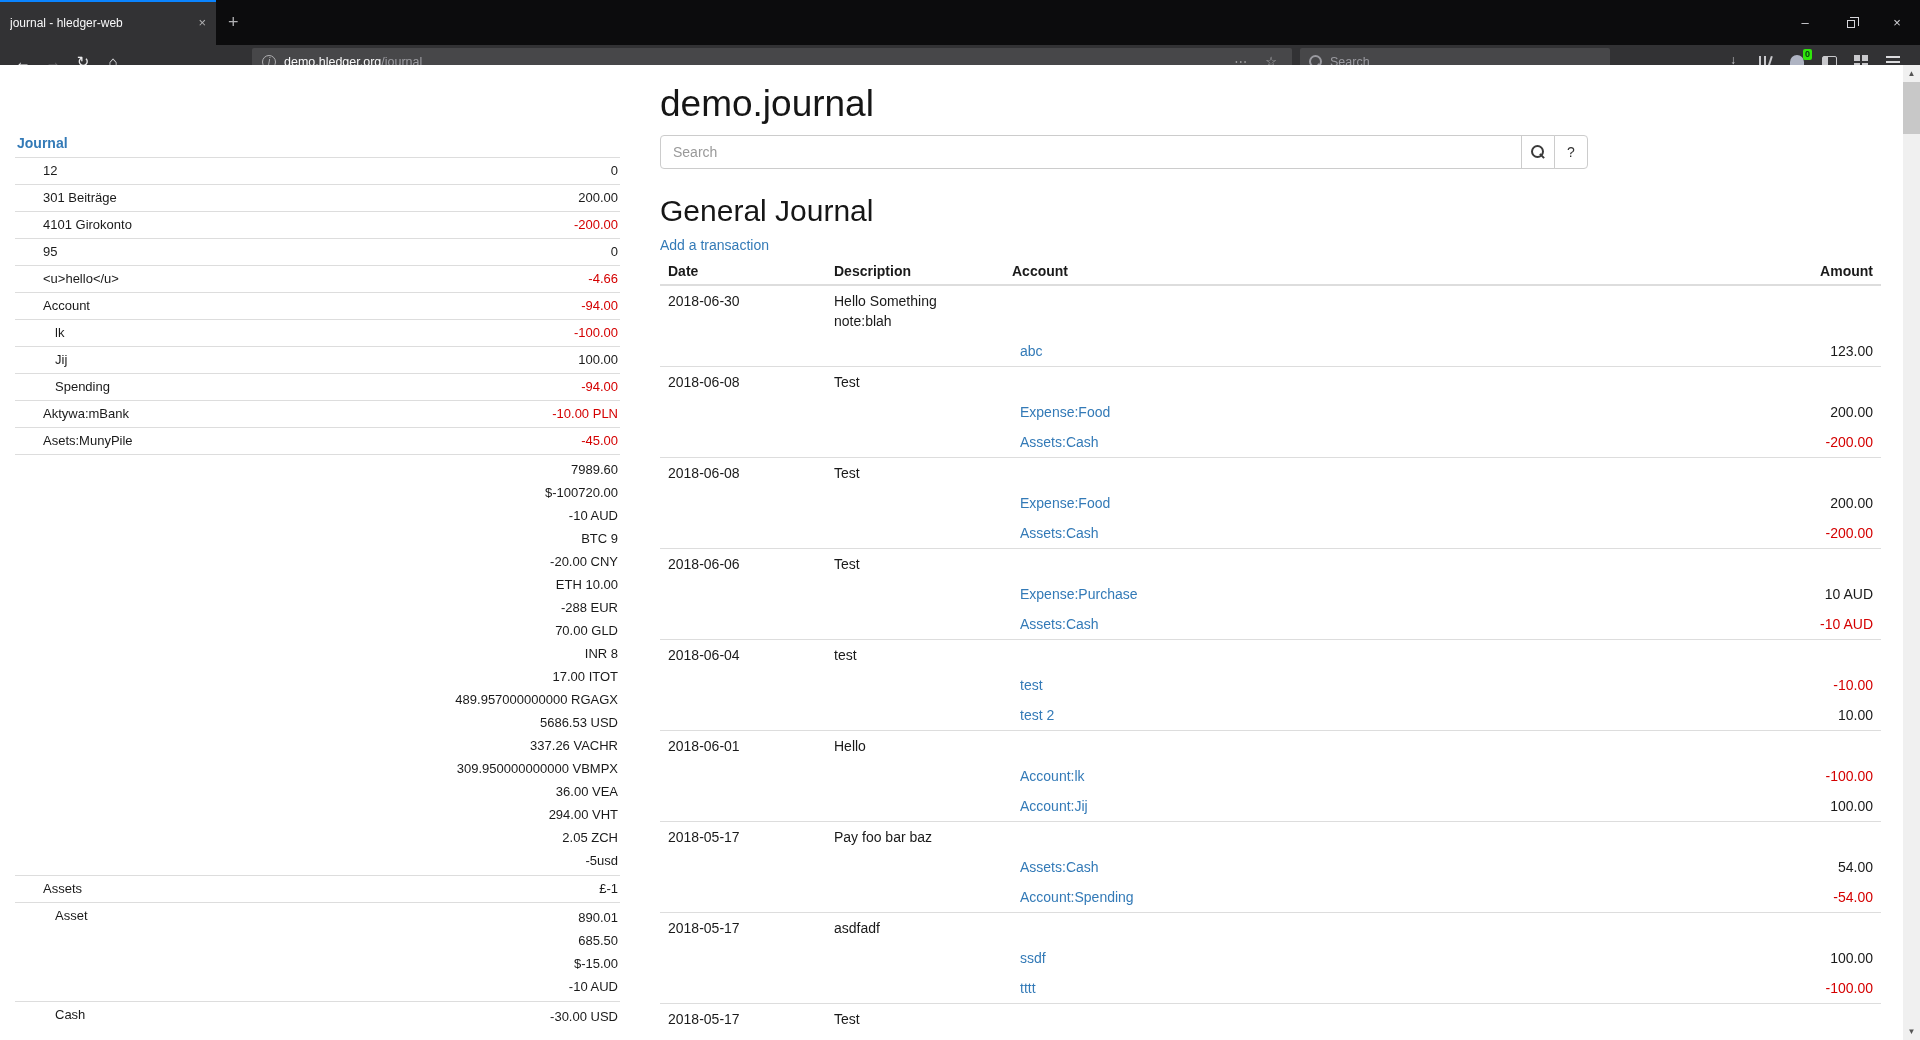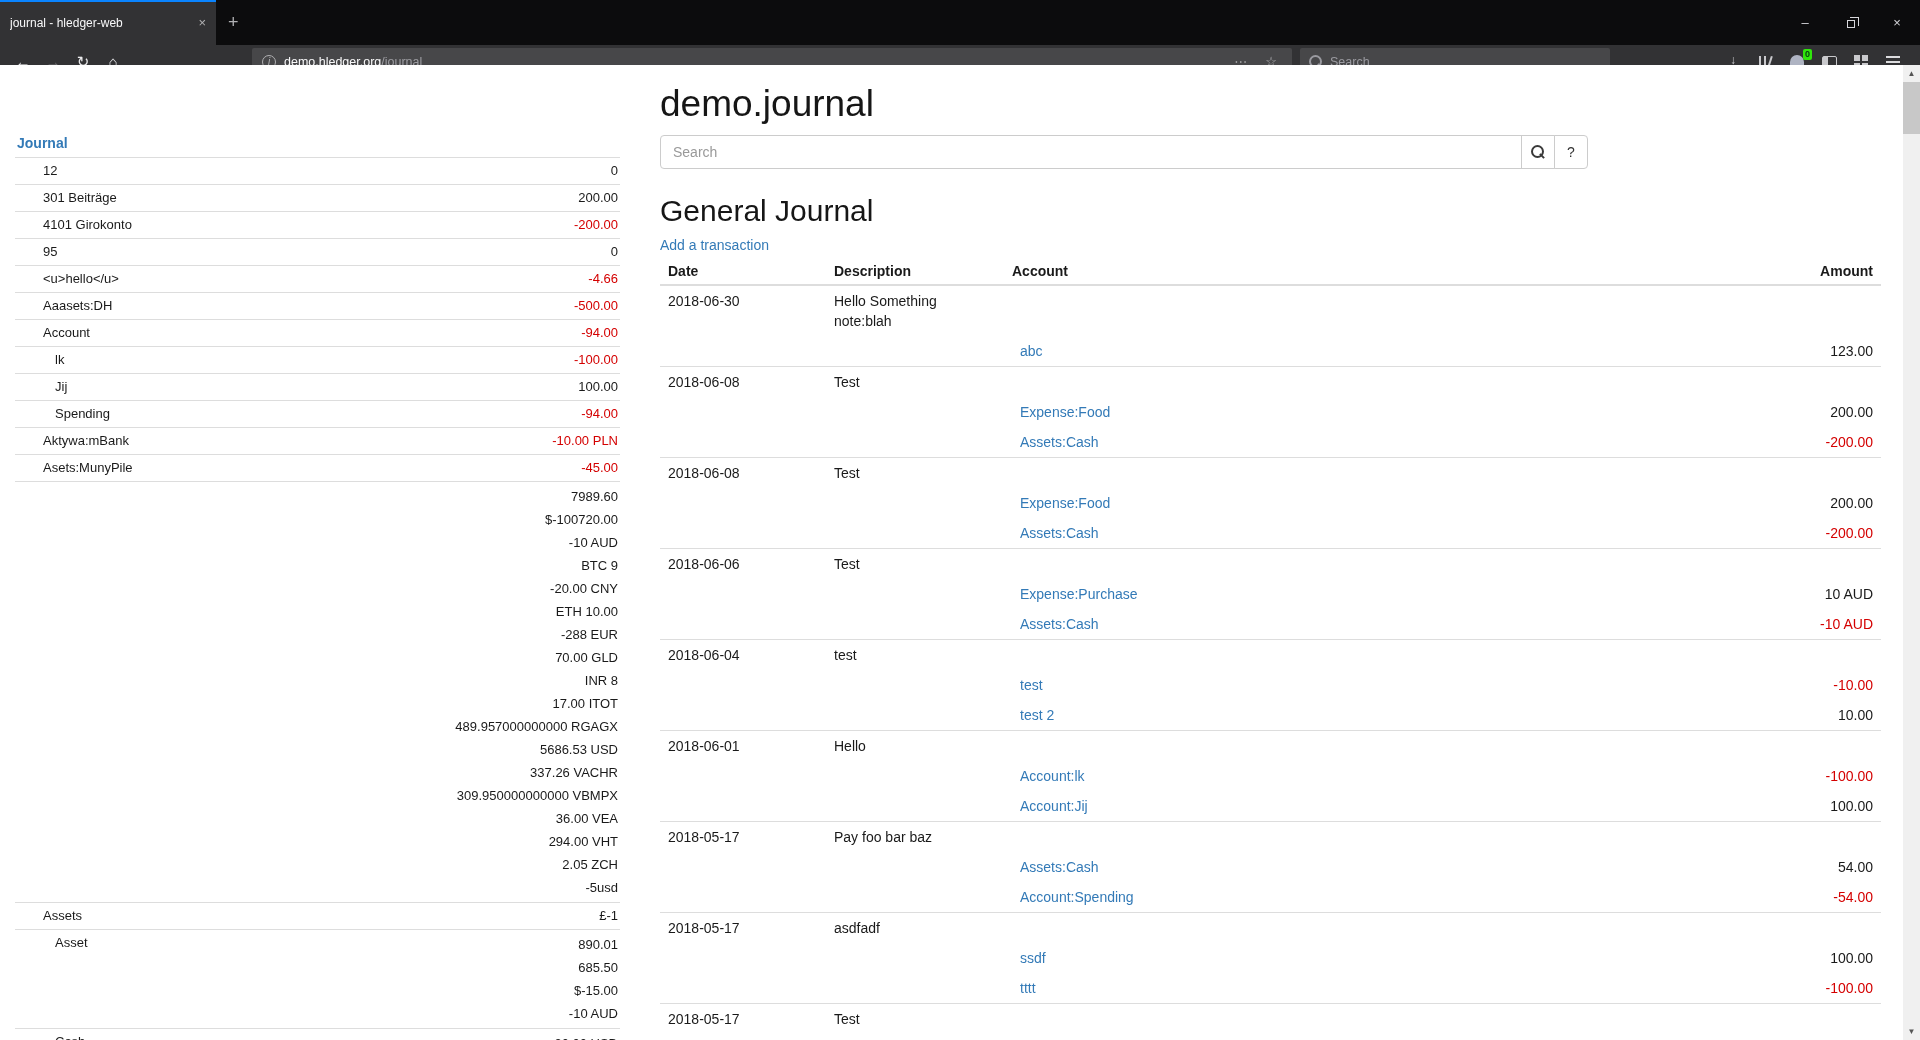--- a/index.html
+++ b/index.html
@@ -199,26 +199,20 @@
           <tr>
             <td class="name-cell" style="padding-left: 28px;">95</td>
             <td class="amt-cell">
               <div class="amount">0</div>
             </td>
           </tr>
           <tr>
             <td class="name-cell" style="padding-left: 28px;">&lt;u&gt;hello&lt;/u&gt;</td>
             <td class="amt-cell">
               <div class="amount neg">-4.66</div>
-            </td>
-          </tr>
-          <tr>
-            <td class="name-cell" style="padding-left: 28px;">Aaasets:DH</td>
-            <td class="amt-cell">
-              <div class="amount neg">-500.00</div>
             </td>
           </tr>
           <tr>
             <td class="name-cell" style="padding-left: 28px;">Account</td>
             <td class="amt-cell">
               <div class="amount neg">-94.00</div>
             </td>
           </tr>
           <tr>
             <td class="name-cell" style="padding-left: 40px;">lk</td>

